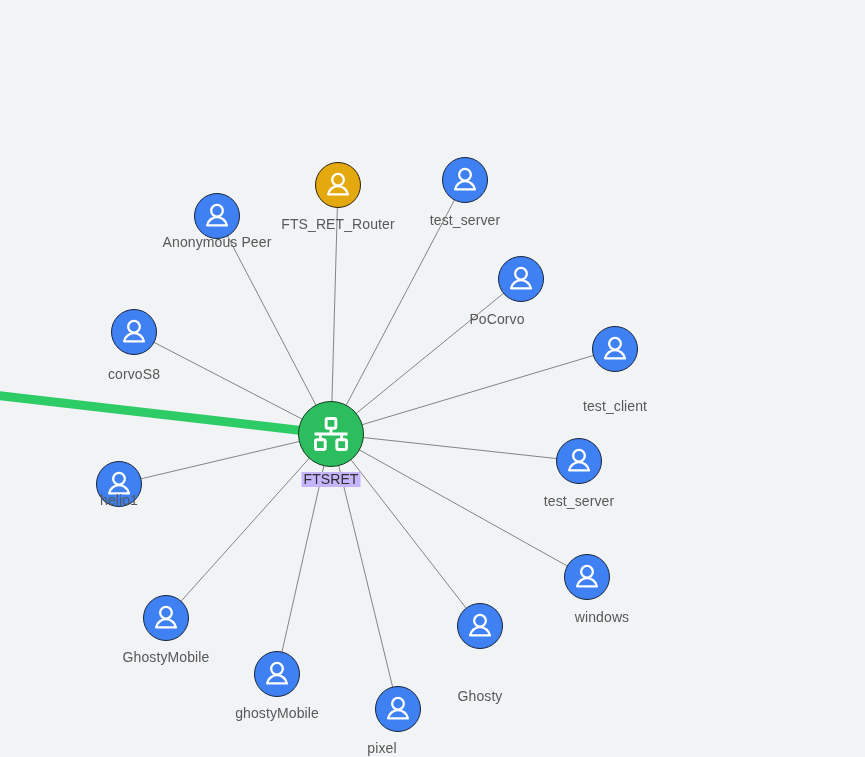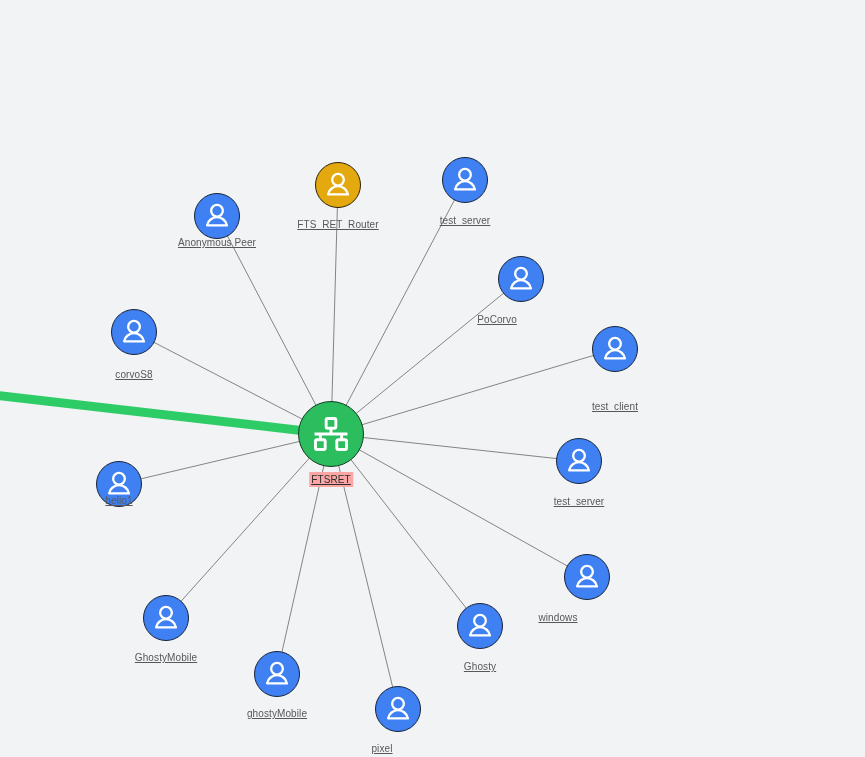--- a/index.html
+++ b/index.html
@@ -52,30 +52,29 @@
   }
   .node-icon {
     display: block;
     width: 100%;
     height: 100%;
   }
   .node-label {
     position: absolute;
     transform: translate(-50%, 0);
     font-family: "Liberation Sans", sans-serif;
-    font-size: 10px;
+    font-size: 14px;
     line-height: 15px;
     color: #585858;
     white-space: nowrap;
     letter-spacing: 0.1px;
     pointer-events: none;
-    text-decoration: underline;
   }
   .node-label.boxed {
-    background: #fca5a5;
+    background: #c4b5fd;
     padding: 0 2px;
     color: #2e2e2e;
   }
 </style>
 </head>
 <body>
 
 <div id="graph-canvas">
   <svg id="edge-layer" width="865" height="757" viewBox="0 0 865 757">
       <line x1="331" y1="434" x2="-6" y2="395" stroke="#2ecc67" stroke-width="9"></line>
@@ -161,35 +160,35 @@
           <path d="M12.6 32.8a10.6 10.6 0 0 1 20.8 0z" fill="none" stroke="#ffffff" stroke-width="2.4" stroke-linejoin="round"></path>
         </svg>
       </div>
       <div class="node-label" style="left: 119px; top: 493px;">helio1</div>
       <div class="node peer" style="left: 587px; top: 577px; width: 46px; height: 46px;">
         <svg class="node-icon" viewBox="0 0 46 46">
           <circle cx="23" cy="17.5" r="6.1" fill="none" stroke="#ffffff" stroke-width="2.4"></circle>
           <path d="M12.6 32.8a10.6 10.6 0 0 1 20.8 0z" fill="none" stroke="#ffffff" stroke-width="2.4" stroke-linejoin="round"></path>
         </svg>
       </div>
-      <div class="node-label" style="left: 558px; top: 610px;">windows</div>
+      <div class="node-label" style="left: 602px; top: 610px;">windows</div>
       <div class="node peer" style="left: 166px; top: 618px; width: 46px; height: 46px;">
         <svg class="node-icon" viewBox="0 0 46 46">
           <circle cx="23" cy="17.5" r="6.1" fill="none" stroke="#ffffff" stroke-width="2.4"></circle>
           <path d="M12.6 32.8a10.6 10.6 0 0 1 20.8 0z" fill="none" stroke="#ffffff" stroke-width="2.4" stroke-linejoin="round"></path>
         </svg>
       </div>
       <div class="node-label" style="left: 166px; top: 650px;">GhostyMobile</div>
       <div class="node peer" style="left: 480px; top: 626px; width: 46px; height: 46px;">
         <svg class="node-icon" viewBox="0 0 46 46">
           <circle cx="23" cy="17.5" r="6.1" fill="none" stroke="#ffffff" stroke-width="2.4"></circle>
           <path d="M12.6 32.8a10.6 10.6 0 0 1 20.8 0z" fill="none" stroke="#ffffff" stroke-width="2.4" stroke-linejoin="round"></path>
         </svg>
       </div>
-      <div class="node-label" style="left: 480px; top: 659px;">Ghosty</div>
+      <div class="node-label" style="left: 480px; top: 689px;">Ghosty</div>
       <div class="node peer" style="left: 277px; top: 674px; width: 46px; height: 46px;">
         <svg class="node-icon" viewBox="0 0 46 46">
           <circle cx="23" cy="17.5" r="6.1" fill="none" stroke="#ffffff" stroke-width="2.4"></circle>
           <path d="M12.6 32.8a10.6 10.6 0 0 1 20.8 0z" fill="none" stroke="#ffffff" stroke-width="2.4" stroke-linejoin="round"></path>
         </svg>
       </div>
       <div class="node-label" style="left: 277px; top: 706px;">ghostyMobile</div>
       <div class="node peer" style="left: 398px; top: 709px; width: 46px; height: 46px;">
         <svg class="node-icon" viewBox="0 0 46 46">
           <circle cx="23" cy="17.5" r="6.1" fill="none" stroke="#ffffff" stroke-width="2.4"></circle>

